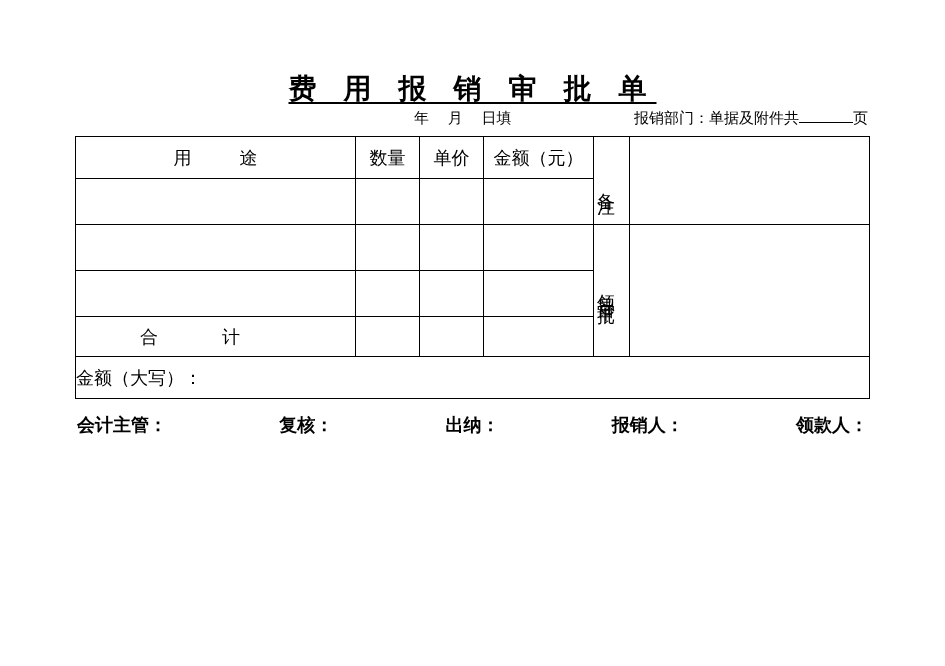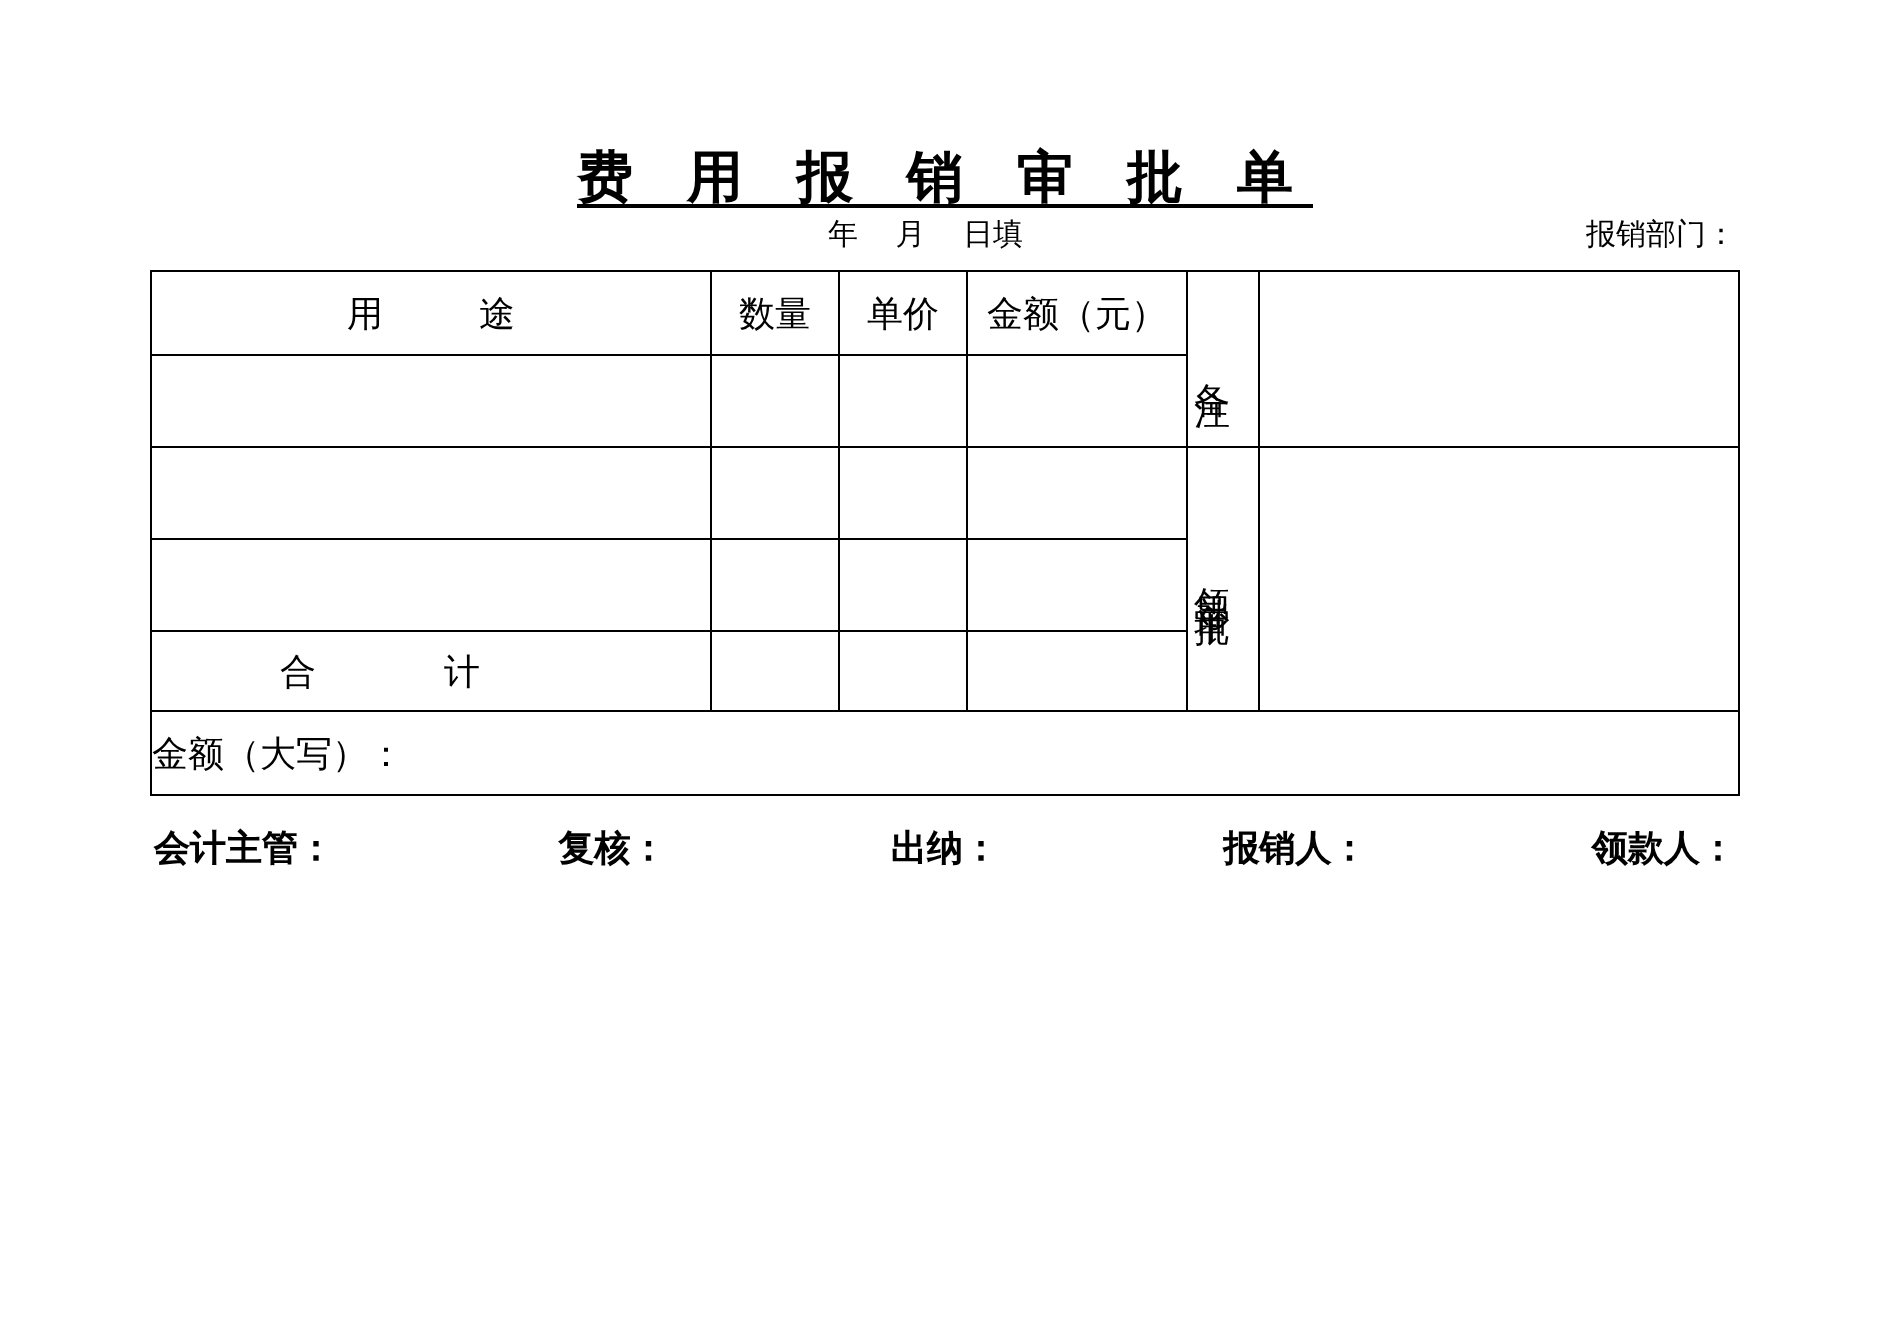--- a/index.html
+++ b/index.html
@@ -98,20 +98,23 @@
 
   <div class="header-row">
     <div class="header-left">报销部门：</div>
     <div class="header-center">
       <span>年</span>
       &nbsp;&nbsp;&nbsp;
       <span>月</span>
       &nbsp;&nbsp;&nbsp;
       <span>日填</span>
     </div>
+    <div class="header-right">
+      <span>单据及附件共</span><span class="underline-blank"></span><span>页</span>
+    </div>
   </div>
 
   <table class="form">
     <colgroup>
       <col class="col-use">
       <col class="col-qty">
       <col class="col-price">
       <col class="col-amt">
       <col class="col-side">
       <col class="col-right">

